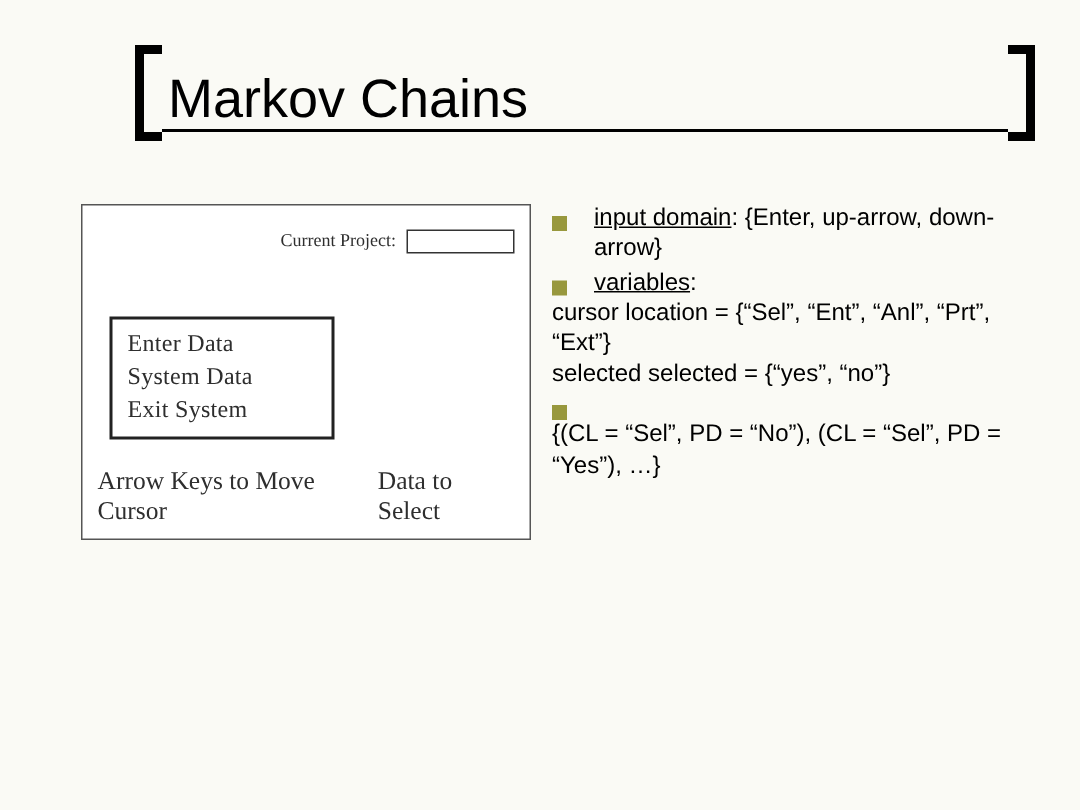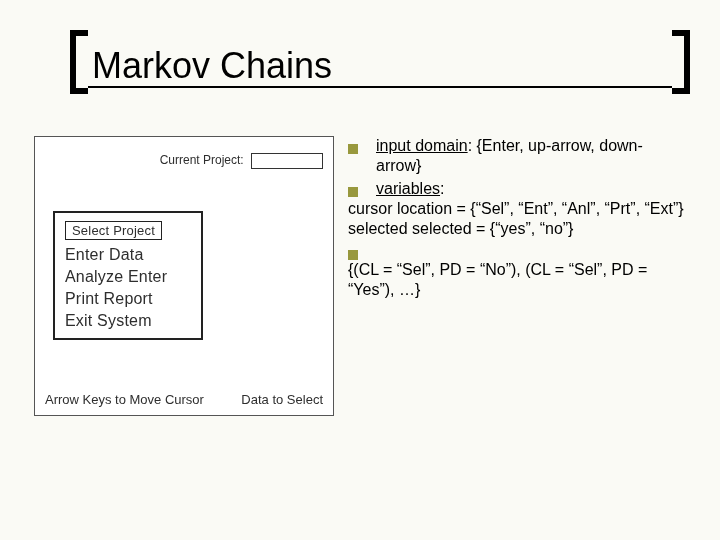--- a/index.html
+++ b/index.html
@@ -9,21 +9,21 @@
     height: 540px;
     background: #fafaf5;
     font-family: Arial, Helvetica, sans-serif;
     overflow: hidden;
   }
   .slide {
     position: relative;
     width: 720px;
     height: 540px;
     box-sizing: border-box;
-    padding: 36px 34px 30px 34px;
+    padding: 36px 34px 30px 54px;
   }
   .title-wrap {
     position: relative;
     margin-left: 40px;
     margin-top: 6px;
   }
   .bracket {
     position: absolute;
     width: 18px;
     height: 64px;
@@ -62,24 +62,24 @@
     margin-top: 36px;
     gap: 14px;
   }
   .left-col  { width: 300px; }
   .right-col { flex: 1; font-size: 16px; line-height: 1.28; color: #000; }
 
   .fig {
     border: 1.5px solid #555;
     background: #fff;
     padding: 10px 10px 8px 10px;
-    font-family: Liberation Sans, sans-serif;
+    font-family: Liberation Serif, serif;
     color: #2e2e2e;
     font-size: 13.5px;
-    height: 280px;
+    height: 224px;
     box-sizing: border-box;
     position: relative;
   }
   .cp-row {
     text-align: right;
     font-size: 12px;
     margin-top: 6px;
   }
   .cp-box {
     display: inline-block;
@@ -107,21 +107,21 @@
     border: 1.5px solid #222;
     padding: 1px 6px;
     margin: 2px 0 4px 0;
     font-size: 13px;
   }
   .hints {
     position: absolute;
     left: 10px; right: 10px; bottom: 8px;
     display: flex;
     justify-content: space-between;
-    font-size: 13px;
+    font-size: 17px;
   }
 
   .bullet-block { margin-bottom: 2px; }
   .bullet-head { display: flex; align-items: flex-start; }
   .sq {
     width: 10px; height: 10px;
     background: #98983d;
     margin-top: 8px;
     margin-right: 18px;
     flex: 0 0 auto;
@@ -145,24 +145,22 @@
 
   <div class="body">
 
     <div class="left-col">
       <div class="fig">
         <div class="cp-row">
           <span>Current Project:</span>
           <span class="cp-box"></span>
         </div>
         <div class="menu-box">
-          <div class="menu-item sel">Select Project</div>
           <div class="menu-item">Enter Data</div>
-          <div class="menu-item">Analyze Enter</div>
-          <div class="menu-item">Print Report</div>
+          <div class="menu-item">System Data</div>
           <div class="menu-item">Exit System</div>
         </div>
         <div class="hints">
           <span>Arrow Keys to Move Cursor</span>
           <span>Data to Select</span>
         </div>
       </div>
     </div>
 
     <div class="right-col">

